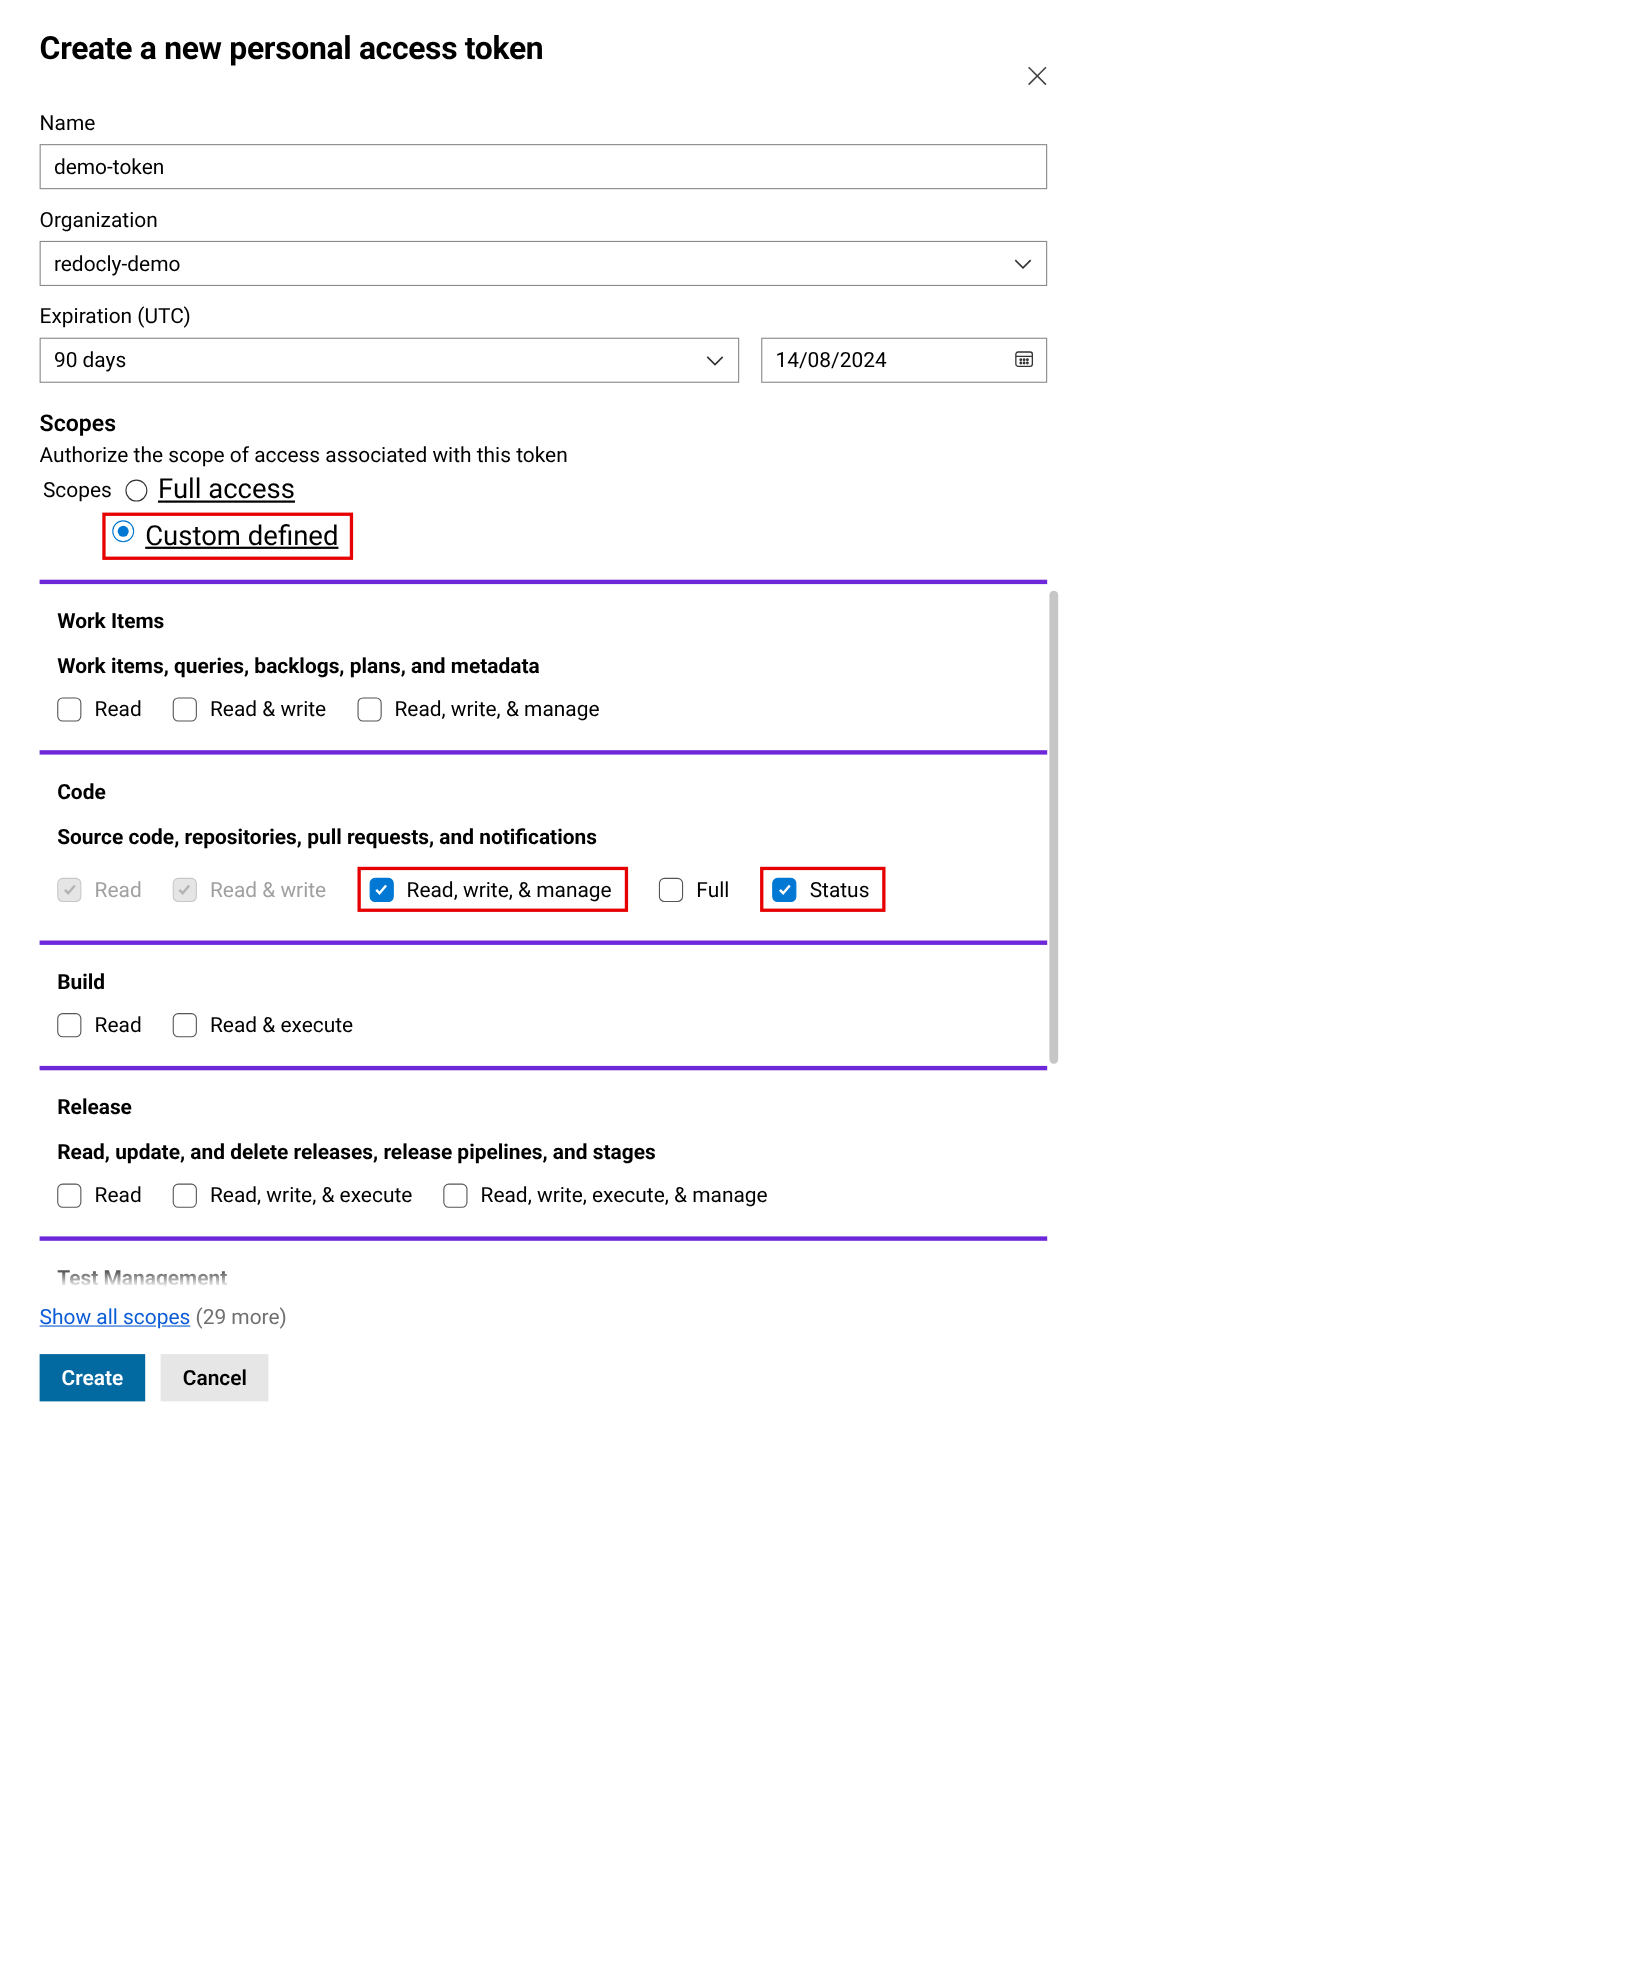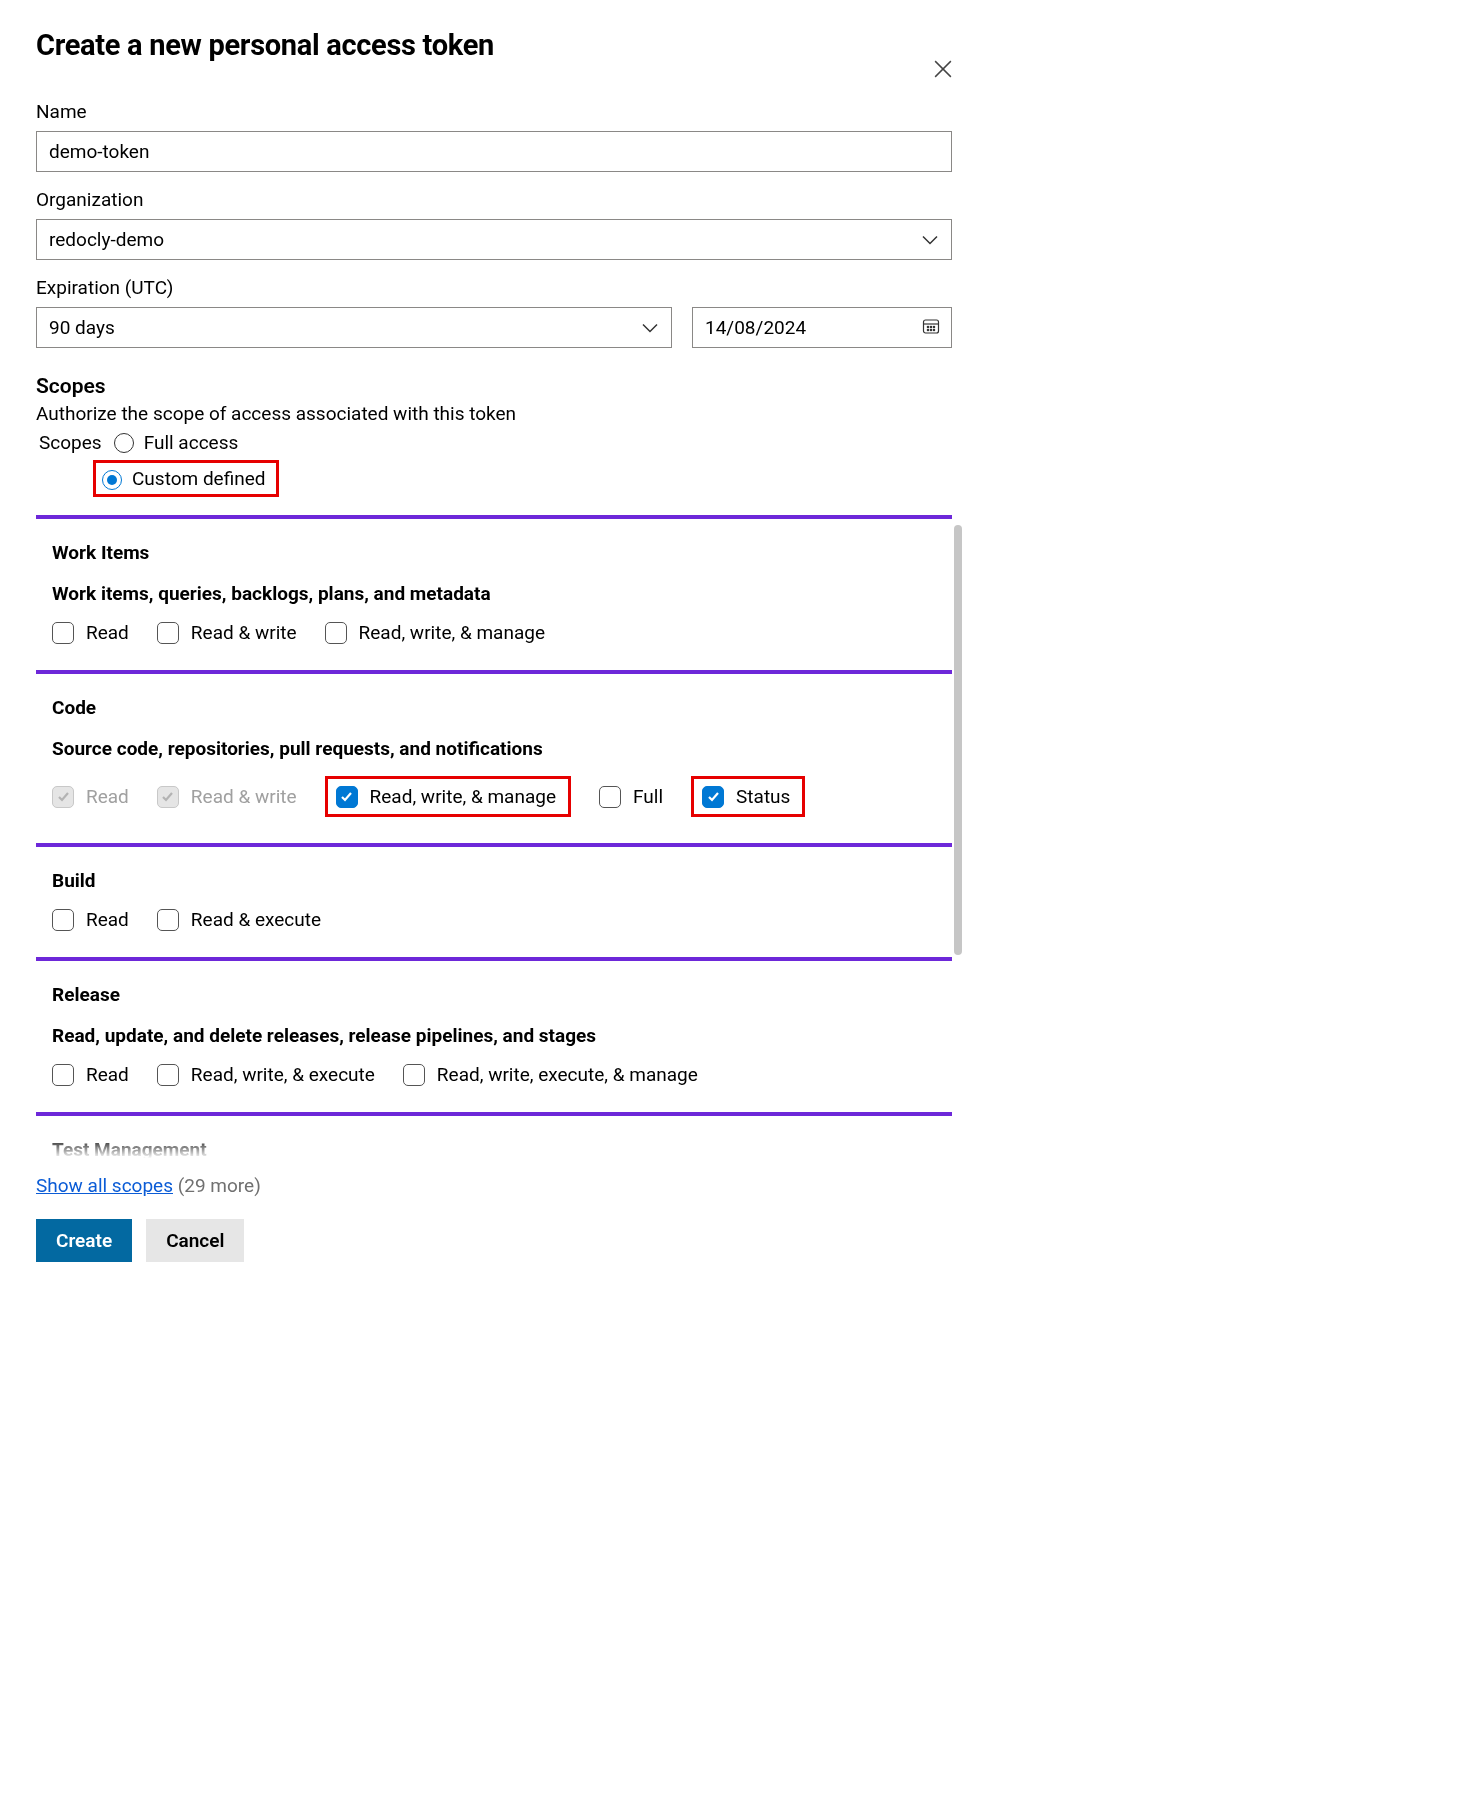--- a/index.html
+++ b/index.html
@@ -71,41 +71,41 @@
     font-size: 19px;
     font-weight: 400;
     margin-top: 4px;
   }
   .radio-row {
     display: flex;
     align-items: center;
     gap: 10px;
     margin-top: 4px;
   }
-  .radio-label { font-size: 19px; }
+  .radio-label { font-size: 25px; text-decoration: underline; }
   .radio-outer {
     width: 20px; height: 20px;
     border: 1.5px solid #333;
     border-radius: 50%;
     display: inline-flex;
     align-items: center;
     justify-content: center;
     cursor: pointer;
   }
   .radio-outer.checked { border-color: #0078d4; }
   .radio-inner {
     width: 10px; height: 10px;
     background: #0078d4;
     border-radius: 50%;
   }
   .scopes-inline-label { font-size: 19px; margin-right:2px;}
   .highlight-box {
     border: 3px solid #e60000;
     display: inline-flex;
-    align-items: flex-end;
+    align-items: flex-start;
     padding: 4px 10px 4px 6px;
   }
   .cd-wrap { margin-top: 6px; margin-left: 57px; }
   .scope-scroll {
     margin-top: 18px;
     position: relative;
   }
   .scrollbar {
     position: absolute;
     right: -10px;

